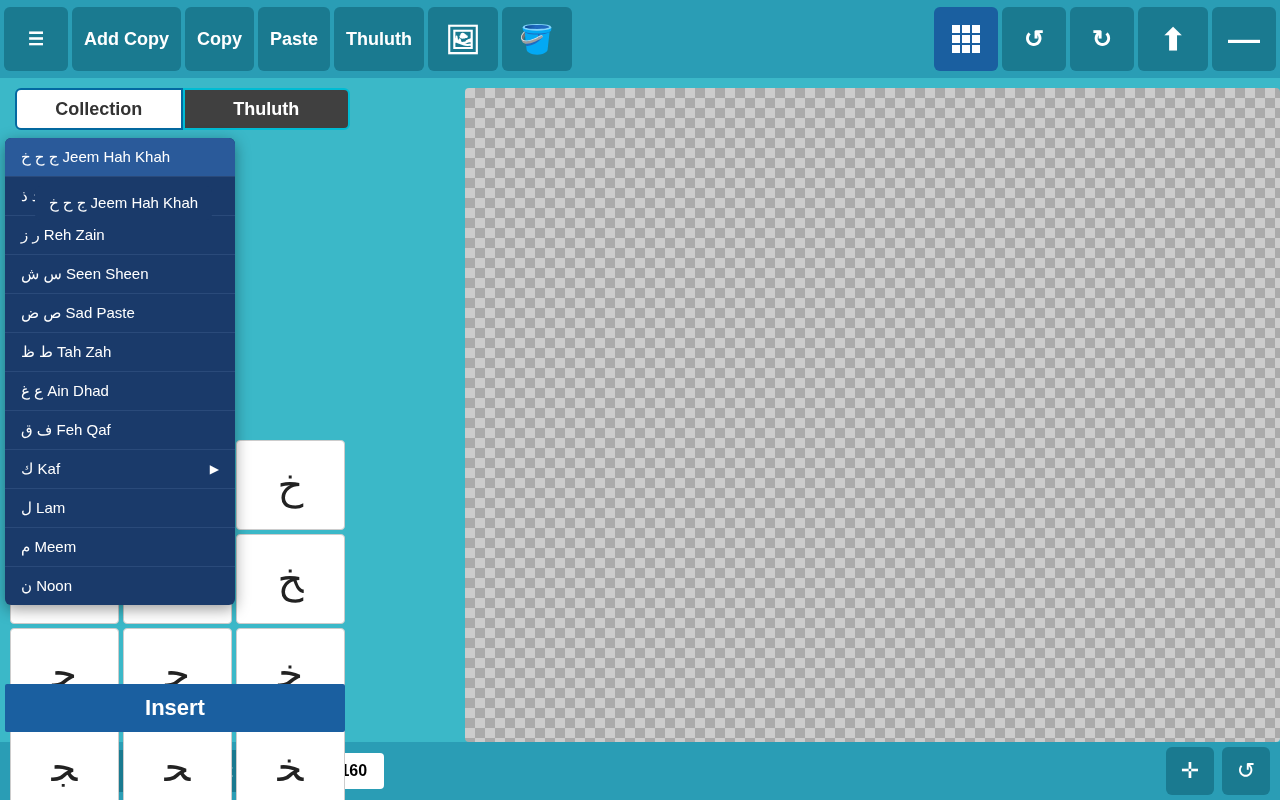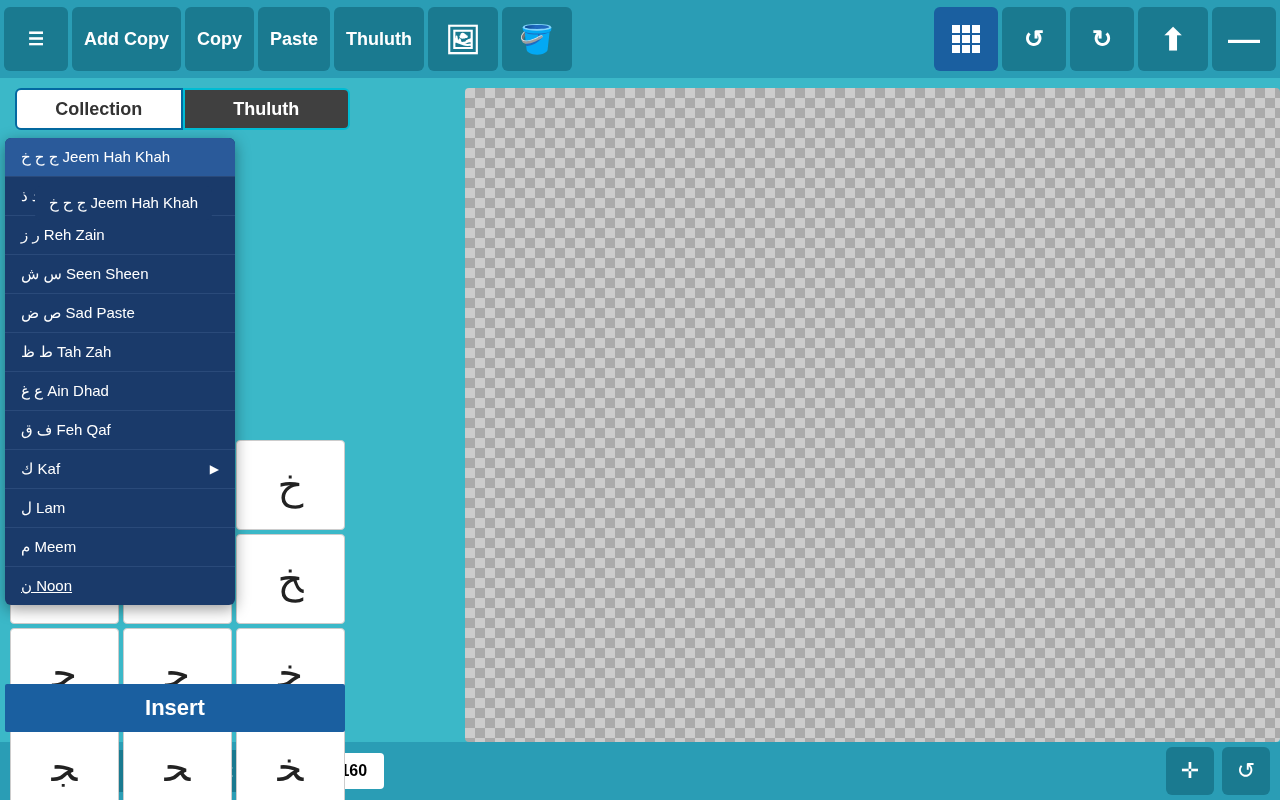--- a/index.html
+++ b/index.html
@@ -140,21 +140,21 @@
       padding: 10px 16px;
       color: white;
       font-size: 15px;
       cursor: pointer;
       border-bottom: 1px solid #2a4a7a;
       display: flex;
       justify-content: space-between;
       align-items: center;
     }
     .dropdown-item.selected { background: #2a5a9a; }
-    .dropdown-item:last-child { border-bottom: none; text-decoration: underline; }
+    .dropdown-item:last-child { border-bottom: none; }
     .dropdown-item .arrow-right { font-size: 12px; }
 
     
     #tooltip {
       position: absolute;
       top: 48px;
       left: 20px;
       background: #1a3a6a;
       color: white;
       padding: 8px 14px;

